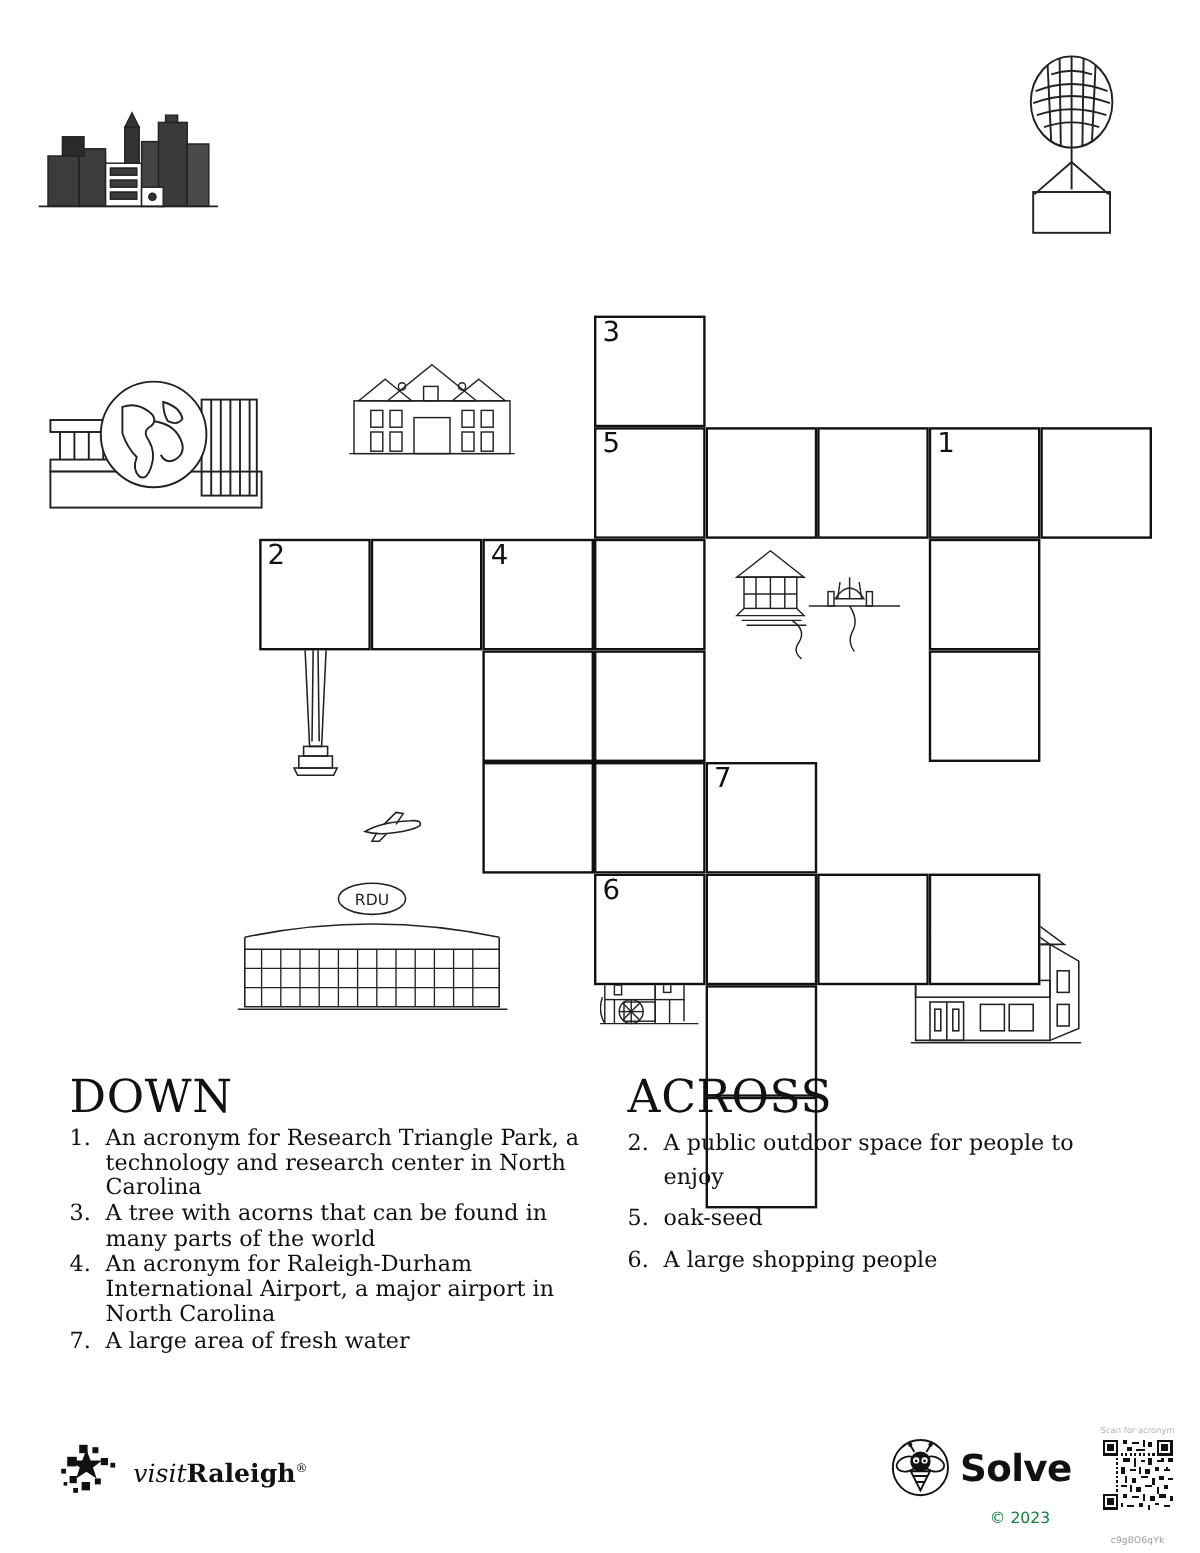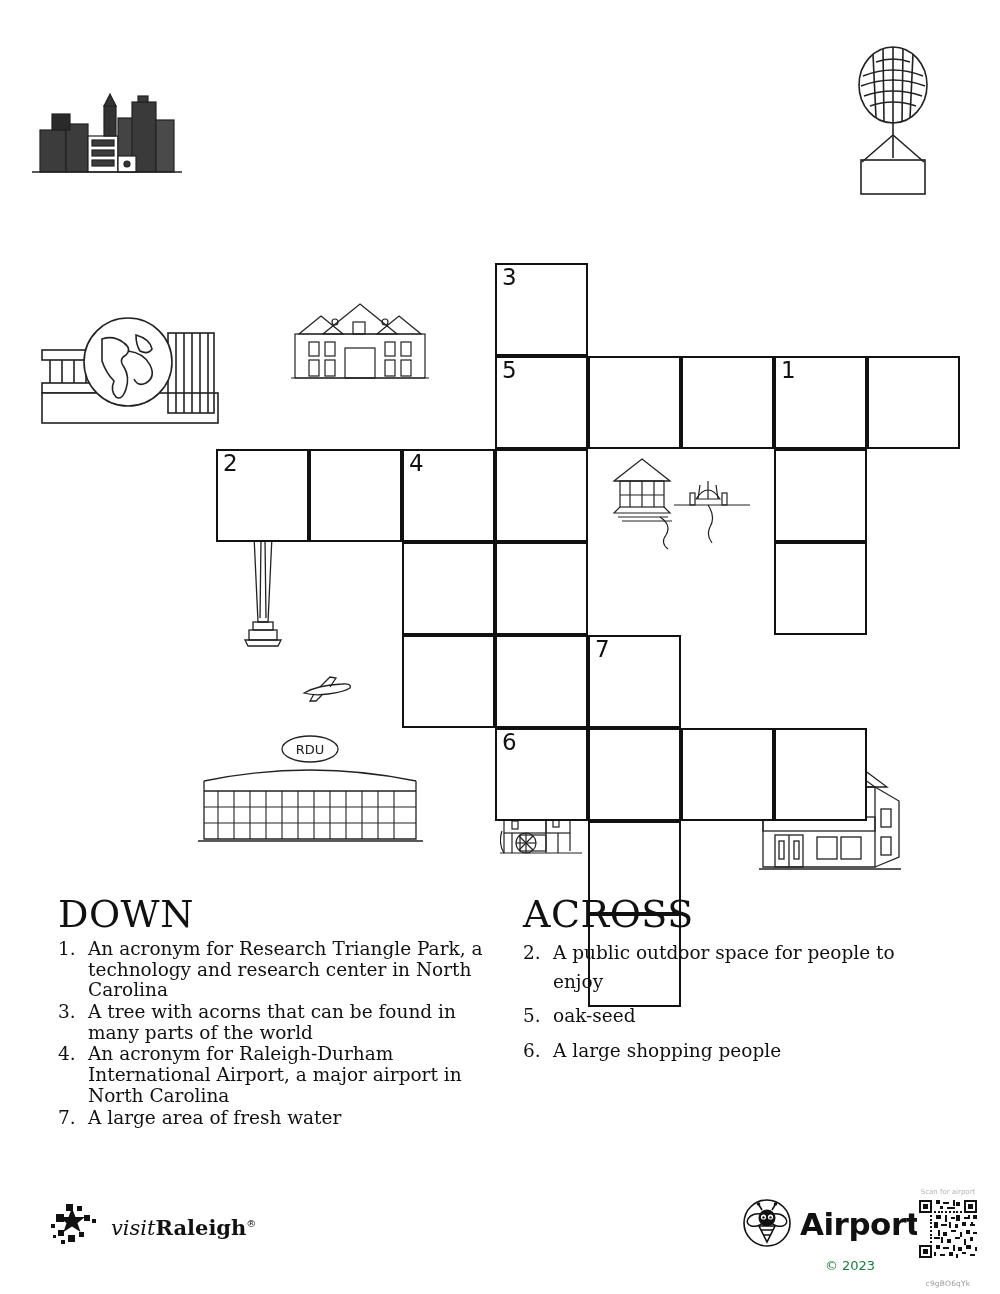--- a/index.html
+++ b/index.html
@@ -514,27 +514,27 @@
       <circle cx="21.5" cy="19.4" r="1.2" fill="#111"></circle>
       <circle cx="28.5" cy="19.4" r="1.2" fill="#111"></circle>
       <line x1="20" y1="12" x2="17" y2="7" stroke="#111" stroke-width="1.6"></line>
       <line x1="30" y1="12" x2="33" y2="7" stroke="#111" stroke-width="1.6"></line>
       <circle cx="16.5" cy="6" r="1.8" fill="#111"></circle>
       <circle cx="33.5" cy="6" r="1.8" fill="#111"></circle>
       <path d="M17 28 L33 28 L25 44 Z" fill="#fff" stroke="#111" stroke-width="1.6"></path>
       <line x1="19" y1="32" x2="31" y2="32" stroke="#111" stroke-width="1.5"></line>
       <line x1="21" y1="37" x2="29" y2="37" stroke="#111" stroke-width="1.5"></line>
     </svg>
-    <div id="beeloo-wordmark">Airport</div>
+    <div id="beeloo-wordmark">Solve</div>
   </div>
 
   <div id="beeloo-copyright">© 2023</div>
 
   <div id="qr-block">
-    <div id="qr-caption">Scan for airport</div>
+    <div id="qr-caption">Scan for acronym</div>
     <svg id="qr-code-image" width="62" height="62" viewBox="0 0 33 33" xmlns="http://www.w3.org/2000/svg" shape-rendering="crispEdges">
       <rect width="33" height="33" fill="#ffffff"></rect>
       <g fill="#111111">
 
         <rect x="1" y="1" width="7" height="1"></rect>
           <rect x="1" y="7" width="7" height="1"></rect>
         <rect x="1" y="1" width="1" height="7"></rect>
           <rect x="7" y="1" width="1" height="7"></rect>
         <rect x="3" y="3" width="3" height="3"></rect>
 

